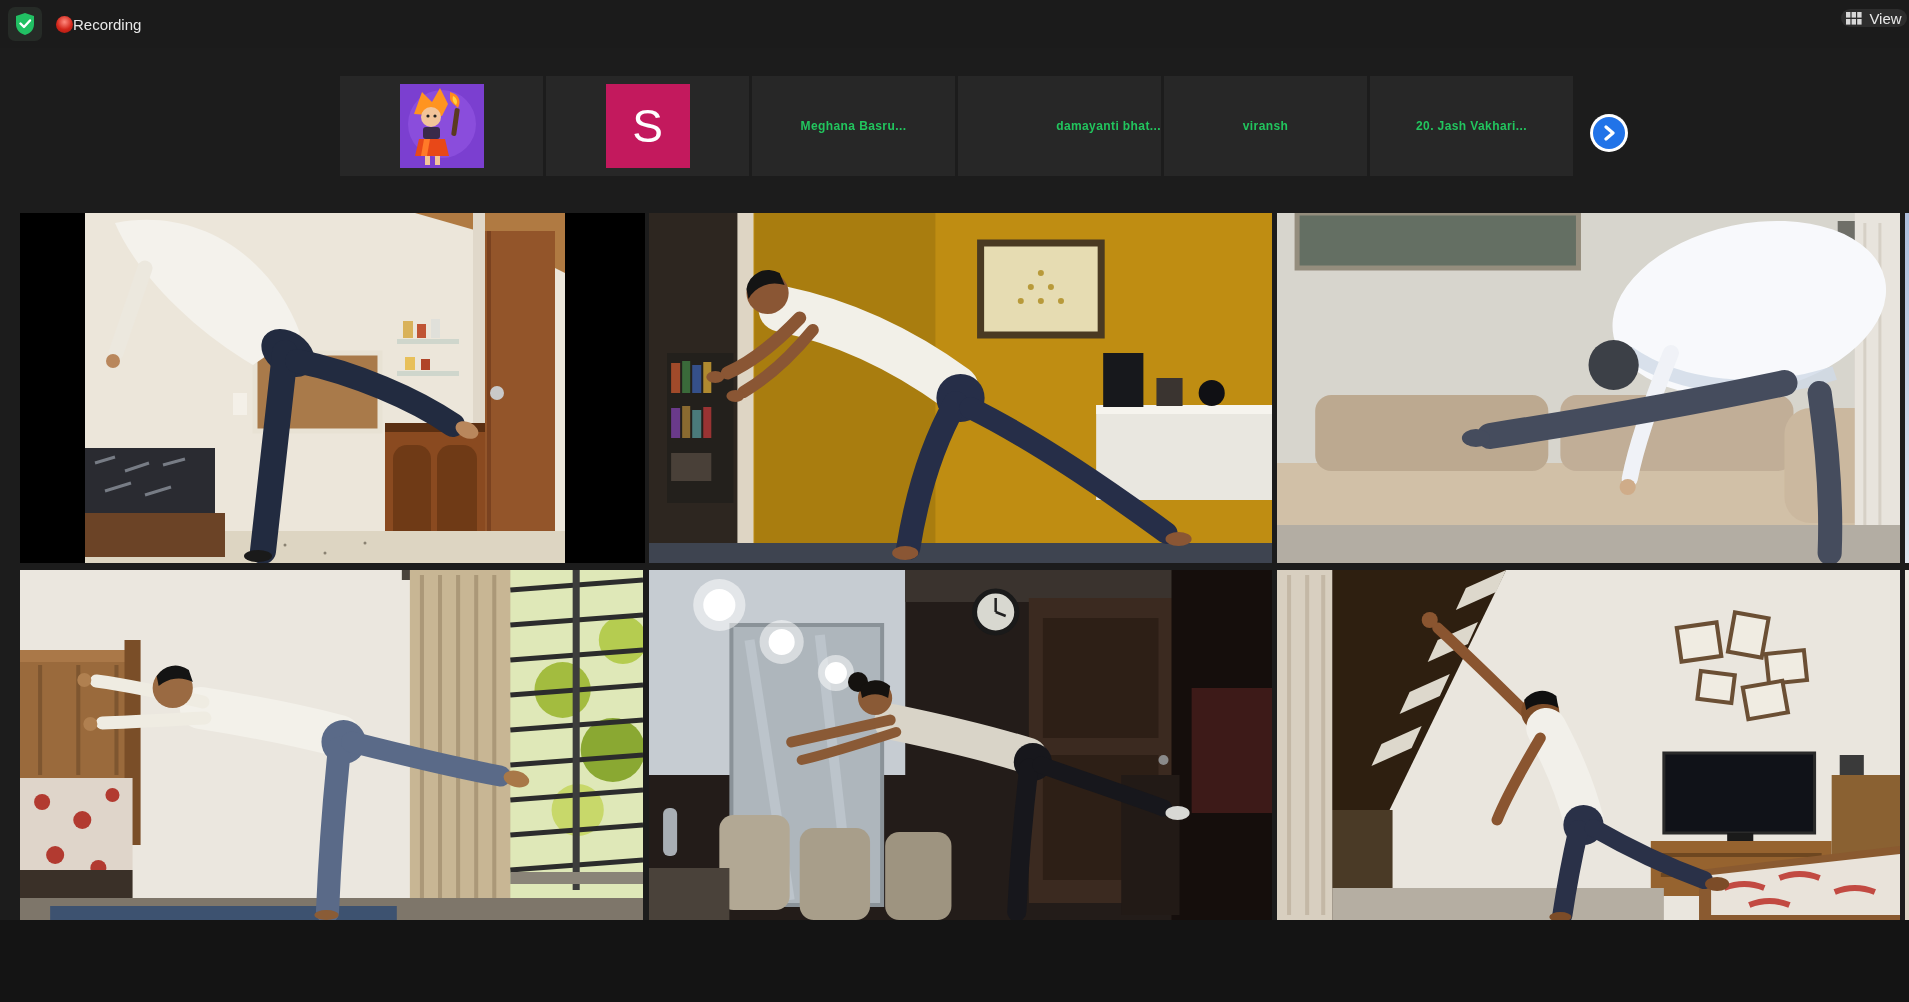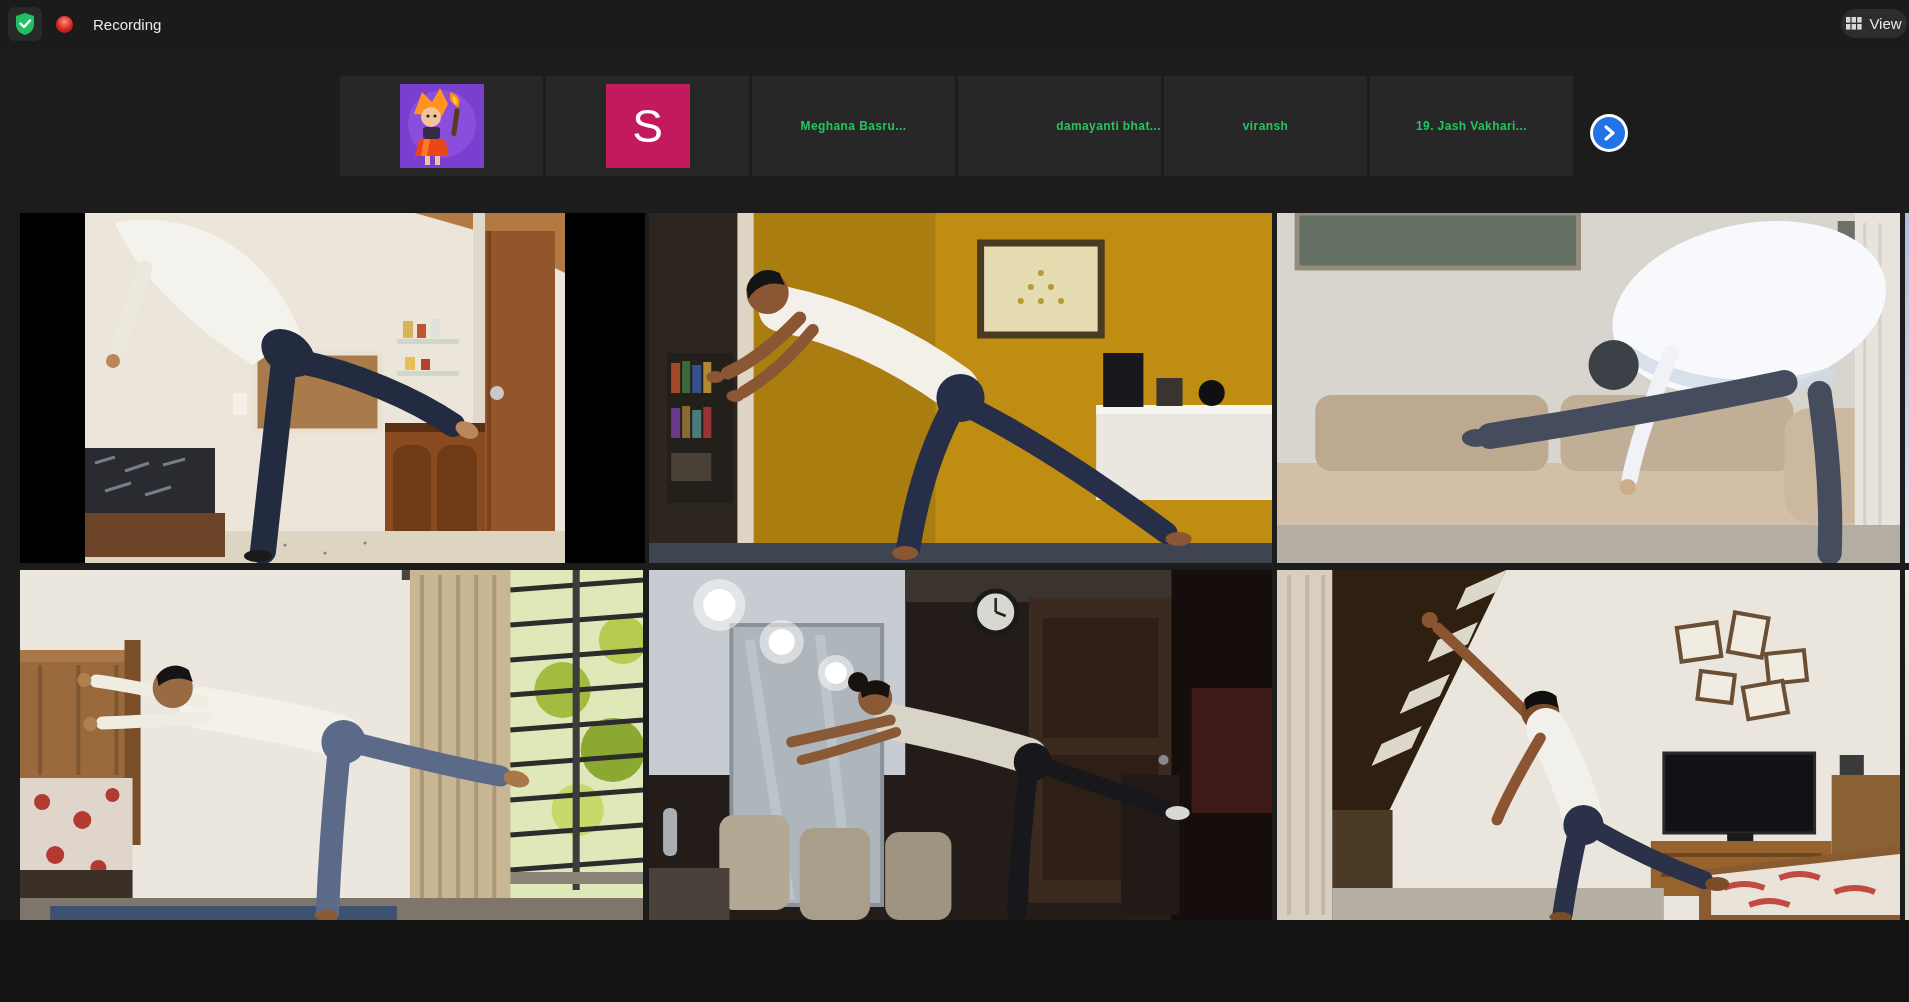--- a/index.html
+++ b/index.html
@@ -1,25 +1,25 @@
 <!DOCTYPE html>
 <html><head>
 <meta charset="utf-8">
 <style>
   html,body{margin:0;padding:0;width:1909px;height:1002px;overflow:hidden;
     background:#1c1c1c;font-family:"Liberation Sans",sans-serif;}
   .abs{position:absolute;}
   .topbar{left:0;top:0;width:1909px;height:48px;background:#1b1b1b;}
   .shieldbox{left:8px;top:7px;width:34px;height:34px;background:#262b27;border-radius:7px;
     display:flex;align-items:center;justify-content:center;cursor:pointer;}
-  .recwrap{left:56px;top:12px;height:24px;display:flex;align-items:center;gap:20px;}
+  .recwrap{left:56px;top:12px;height:24px;display:flex;align-items:center;gap:0;}
   .recdot{width:17px;height:17px;border-radius:50%;
     background:radial-gradient(circle at 50% 35%, #ff8a7e 0%, #d3261a 55%, #9c1710 100%);}
   .rectext{color:#e8e8e8;font-size:15px;}
-  .viewbtn{left:1841px;top:9px;width:66px;height:29px;background:#2d2d2d;border-radius:15px;
+  .viewbtn{left:1841px;top:9px;width:66px;height:18px;background:#2d2d2d;border-radius:15px;
     display:flex;align-items:center;justify-content:center;gap:7px;cursor:pointer;}
   .viewtext{color:#e8e8e8;font-size:15px;}
   .ftile{top:76px;height:100px;width:203px;background:#272727;display:flex;
     align-items:center;justify-content:center;cursor:pointer;}
   .fname{color:#22c55e;font-size:12px;font-weight:bold;letter-spacing:.4px;white-space:nowrap;}
   .avatarS{width:84px;height:84px;background:#c3195d;display:flex;align-items:center;
     justify-content:center;color:#fff;font-size:46px;}
   .nextbtn{left:1590px;top:114px;width:38px;height:38px;border-radius:50%;background:#fff;
     display:flex;align-items:center;justify-content:center;cursor:pointer;}
   .nextinner{width:32px;height:32px;border-radius:50%;background:#2173e8;display:flex;
@@ -85,21 +85,21 @@
   <div class="abs ftile" style="left:752px;">
     <span class="fname">Meghana Basru...</span>
   </div>
   <div class="abs ftile" style="left:958px;justify-content:flex-end;">
     <span class="fname">damayanti bhat...</span>
   </div>
   <div class="abs ftile" style="left:1164px;text-align:center;">
     <span class="fname">viransh</span>
   </div>
   <div class="abs ftile" style="left:1370px;">
-    <span class="fname">19. Jash Vakhari...</span>
+    <span class="fname">20. Jash Vakhari...</span>
   </div>
   <div class="abs nextbtn">
     <div class="nextinner">
       <svg width="14" height="16" viewBox="0 0 14 16">
         <polyline points="4,2 11,8 4,14" fill="none" stroke="#fff" stroke-width="3.2" stroke-linecap="round" stroke-linejoin="round"></polyline>
       </svg>
     </div>
   </div>
 </div>
 

